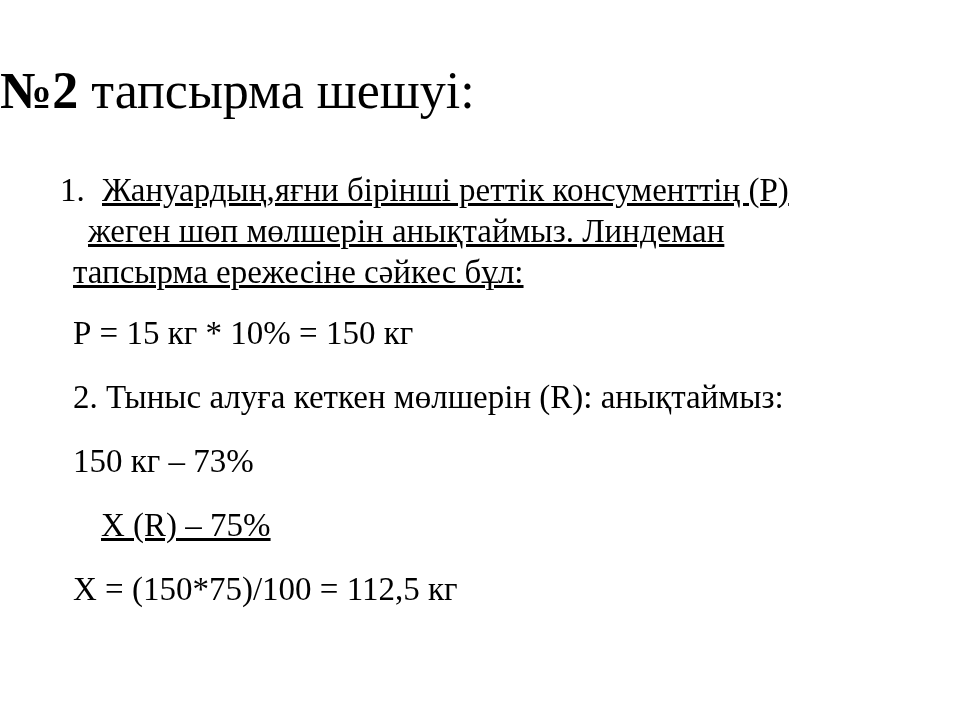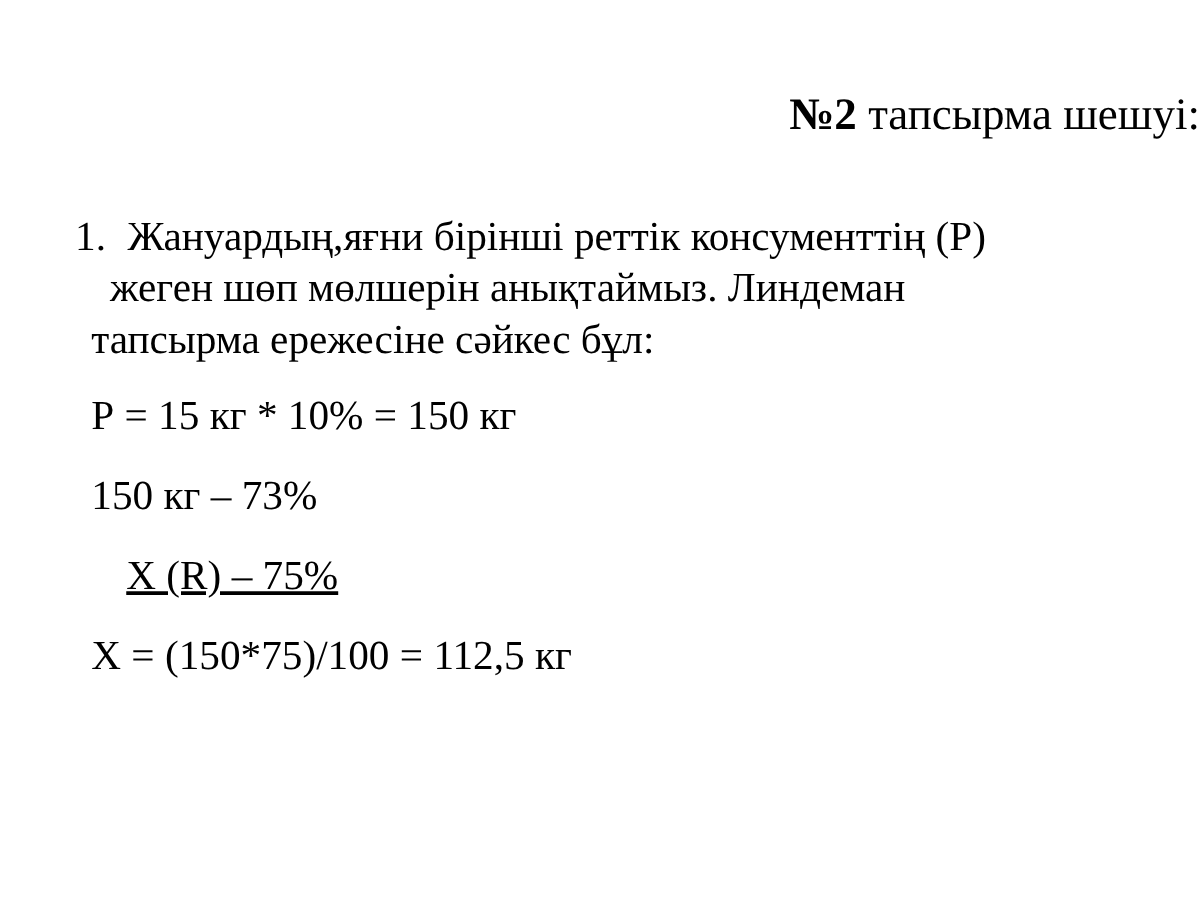--- a/index.html
+++ b/index.html
@@ -13,22 +13,22 @@
     background: #ffffff;
     color: #000000;
     font-family: "Liberation Serif", "DejaVu Serif", serif;
     overflow: hidden;
   }
   .title {
     position: absolute;
     top: 60px;
     left: 0;
     width: 100%;
-    text-align: right;
-    font-size: 36px;
+    text-align: left;
+    font-size: 52px;
     line-height: 62px;
     font-weight: normal;
     margin: 0;
     white-space: pre;
   }
   .title .title-bold {
     font-weight: bold;
   }
   .body {
     position: absolute;
@@ -43,20 +43,21 @@
   }
   .list-number {
     position: absolute;
     left: 3px;
     top: 0;
     line-height: 41px;
   }
   .list-line {
     line-height: 41px;
     white-space: pre;
+    text-decoration: underline;
   }
   .list-line.indent-first {
     padding-left: 29px;
   }
   .list-line.indent-wrap {
     padding-left: 15px;
   }
   .para {
     line-height: 48px;
     margin: 16px;
@@ -78,20 +79,21 @@
 
     <div class="list-item">
       <span class="list-number">1.</span>
       <div class="list-line indent-first">Жануардың,яғни бірінші реттік консументтің (Р)</div>
       <div class="list-line indent-wrap">жеген шөп мөлшерін анықтаймыз. Линдеман</div>
       <div class="list-line">тапсырма ережесіне сәйкес бұл:</div>
     </div>
 
     <p class="para">Р = 15 кг * 10% = 150 кг</p>
 
+    <p class="para">2. Тыныс алуға кеткен мөлшерін (R): анықтаймыз:</p>
 
     <p class="para">150 кг – 73%</p>
 
     <p class="para indent">Х (R) – 75%</p>
 
     <p class="para">Х = (150*75)/100 = 112,5 кг</p>
 
   </div>
 
 </div>

